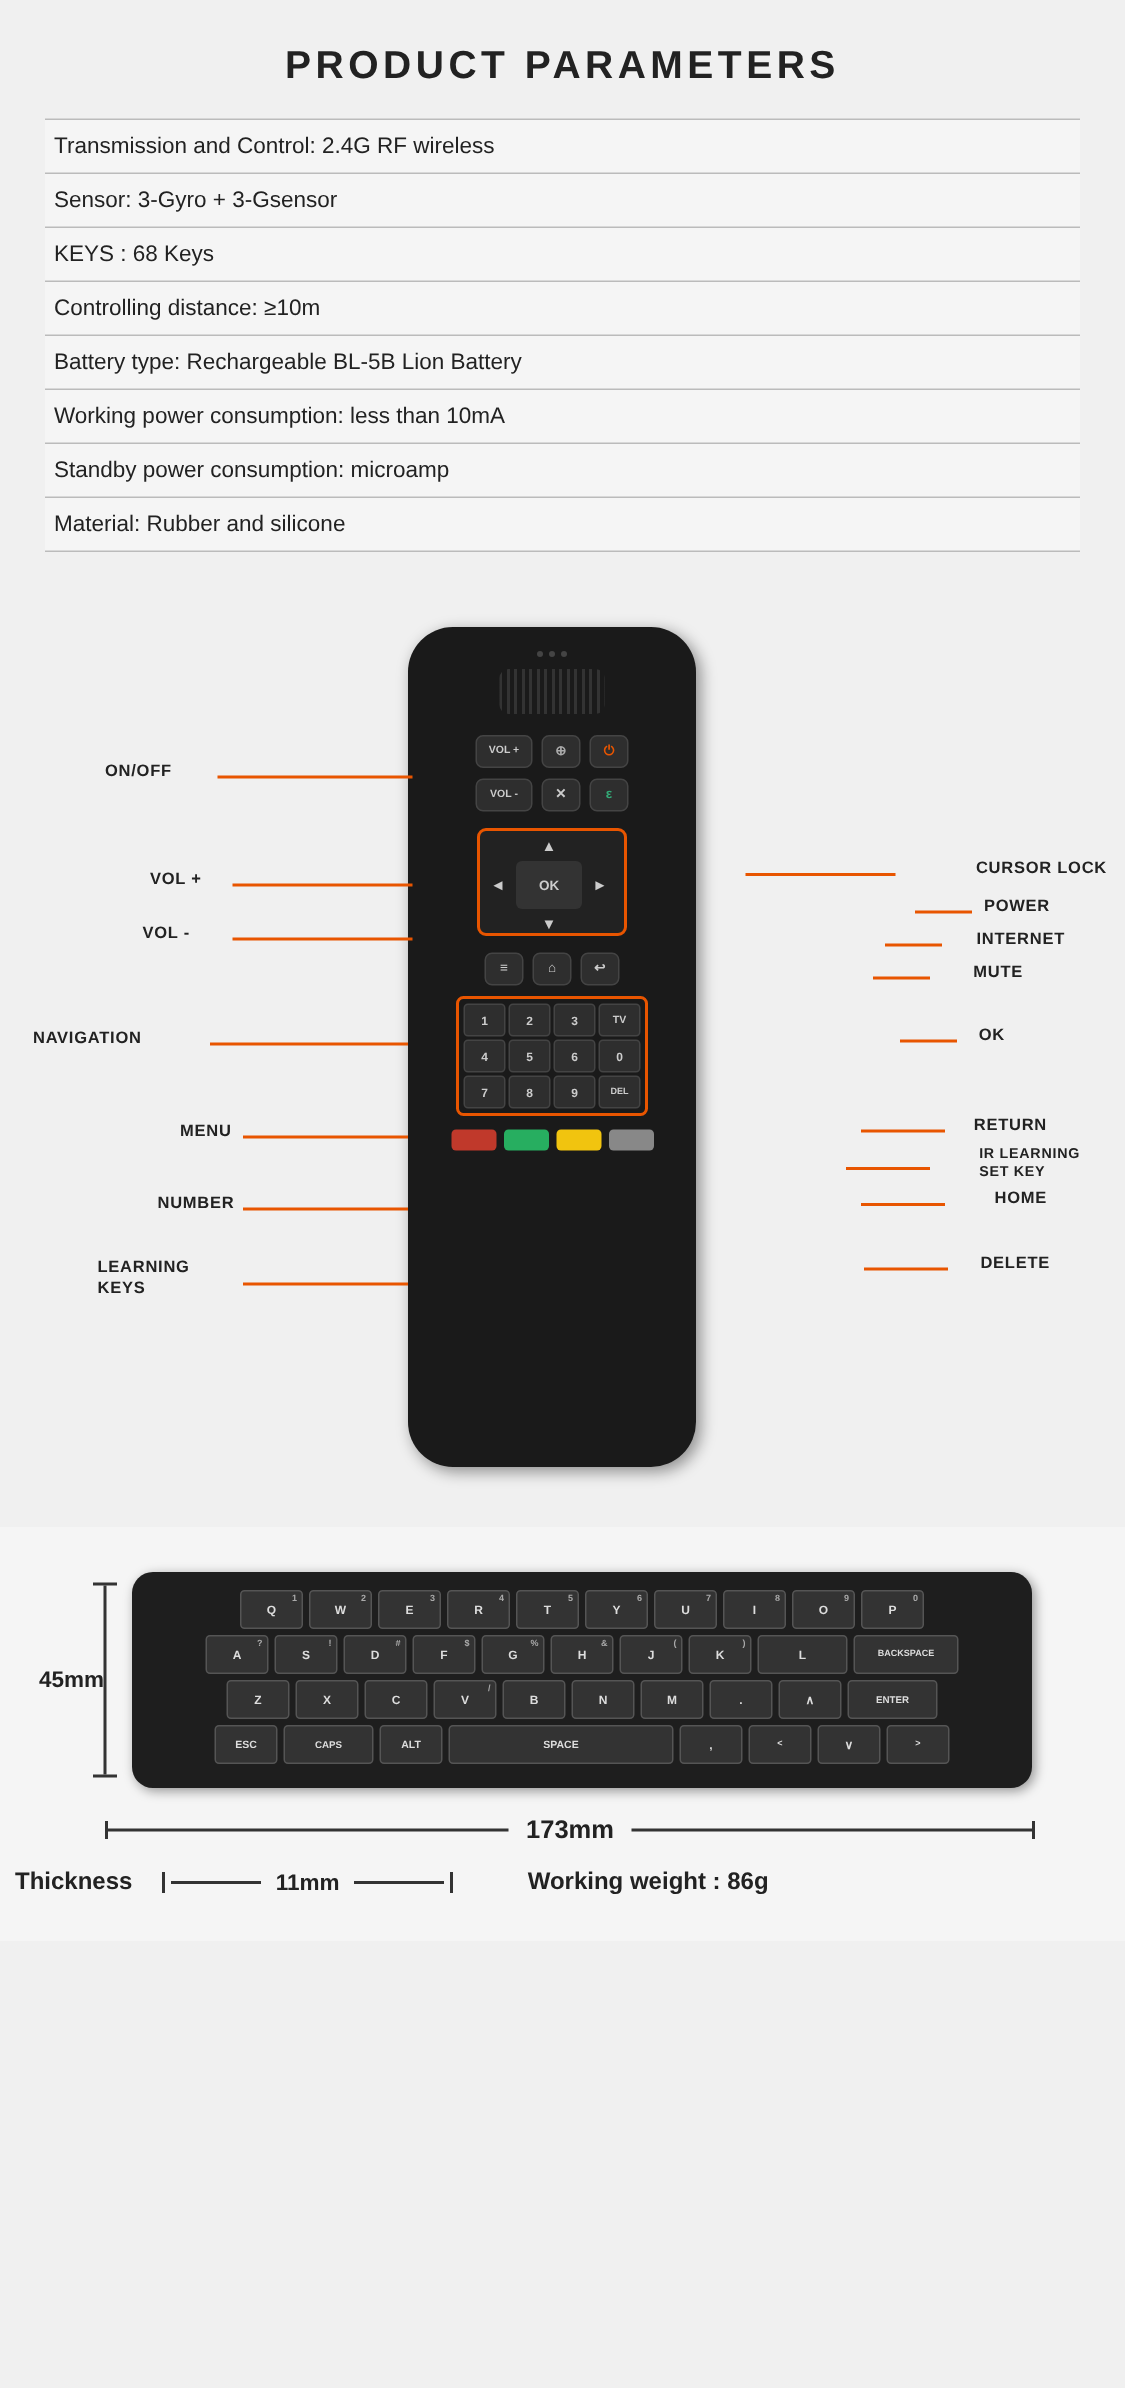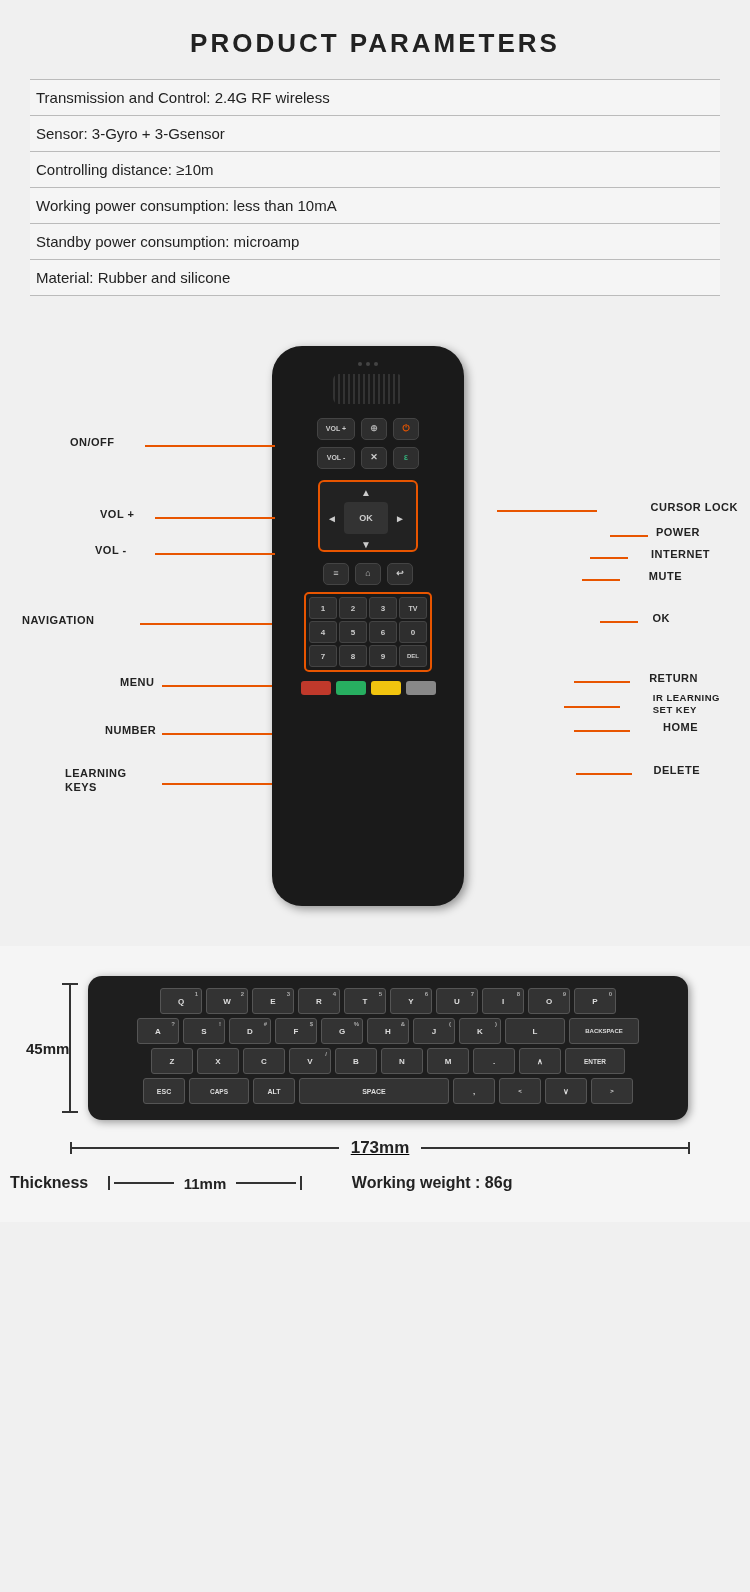--- a/index.html
+++ b/index.html
@@ -303,21 +303,23 @@
     }
   </style>
 </head>
 <body>
 
 <div class="page-title">PRODUCT PARAMETERS</div>
 
 <section class="specs-section">
   <div class="spec-row">Transmission and Control: 2.4G RF wireless</div>
   <div class="spec-row">Sensor: 3-Gyro + 3-Gsensor</div>
+  <div class="spec-row">KEYS : 68 Keys</div>
   <div class="spec-row">Controlling distance: ≥10m</div>
+  <div class="spec-row">Battery type: Rechargeable BL-5B Lion Battery</div>
   <div class="spec-row">Working power consumption: less than 10mA</div>
   <div class="spec-row">Standby power consumption: microamp</div>
   <div class="spec-row">Material: Rubber and silicone</div>
 </section>
 
 <div class="remote-diagram">
 
   <div class="remote-body">
     <div class="remote-speaker">
       <span></span>
@@ -566,21 +568,21 @@
           </div>
         <div class="key" style="font-size:6px;">&lt;</div>
         <div class="key">
             <span class="main">∨</span>
           </div>
         <div class="key" style="font-size:6px;">&gt;</div>
       </div>
     </div>
   </div>
 
-  <div style="display:flex;align-items:center;justify-content:center;margin: 8px 60px 4px 70px; text-decoration: underline;">
+  <div style="display:flex;align-items:center;justify-content:center;margin: 8px 60px 4px 70px;">
     <div style="width:2px;height:12px;background:#333;"></div>
     <div style="flex:1;height:2px;background:#333;"></div>
     <div style="font-size:17px;font-weight:bold;color:#222;padding:0 12px;">173mm</div>
     <div style="flex:1;height:2px;background:#333;"></div>
     <div style="width:2px;height:12px;background:#333;"></div>
   </div>
 
   <div class="bottom-dims">
     <div class="thickness-label">Thickness</div>
     <div class="thickness-dim">

